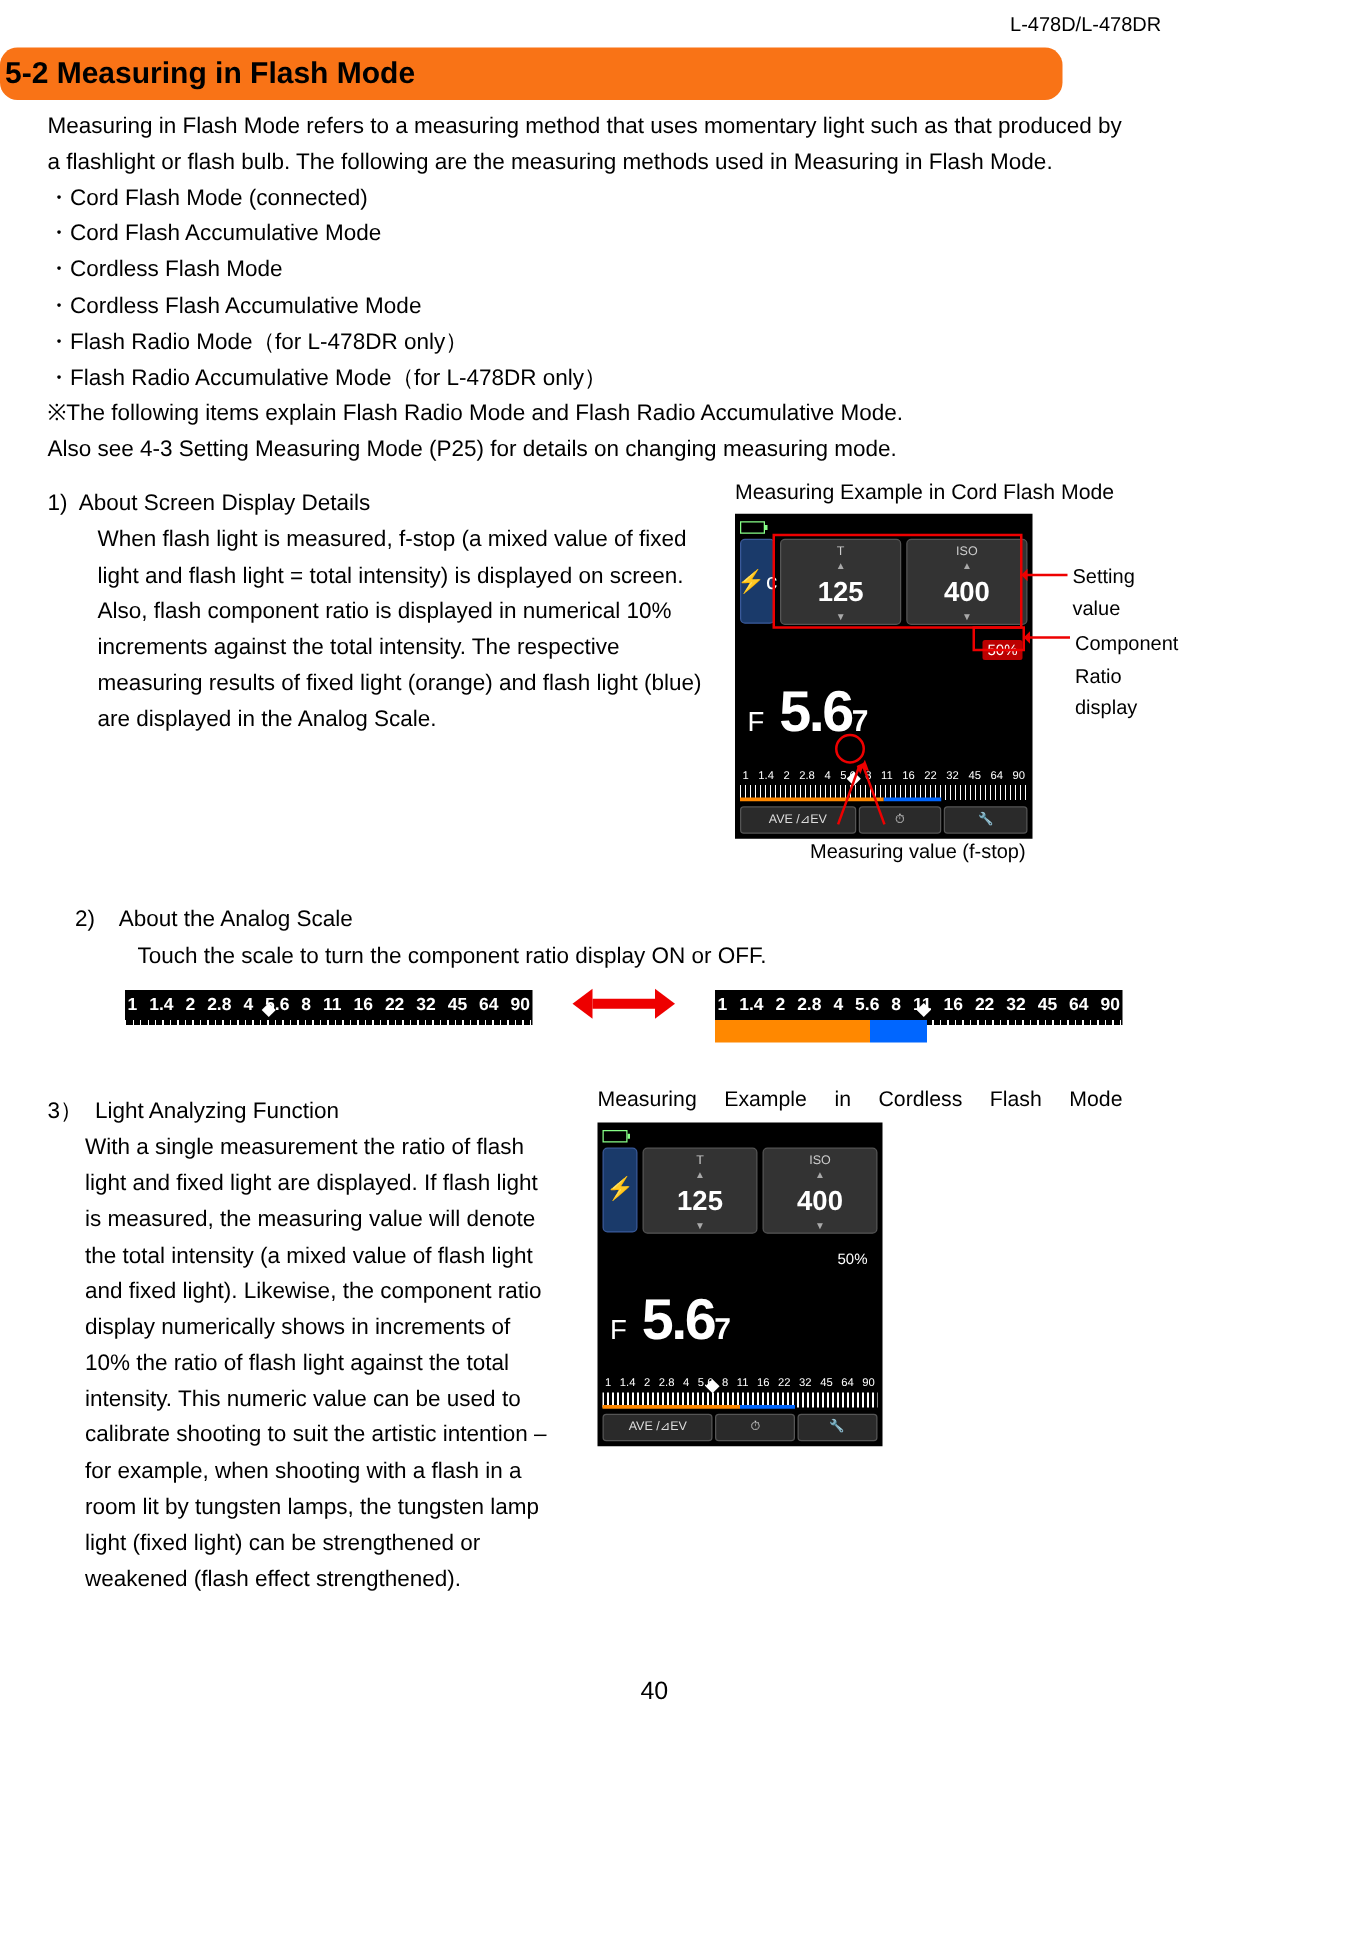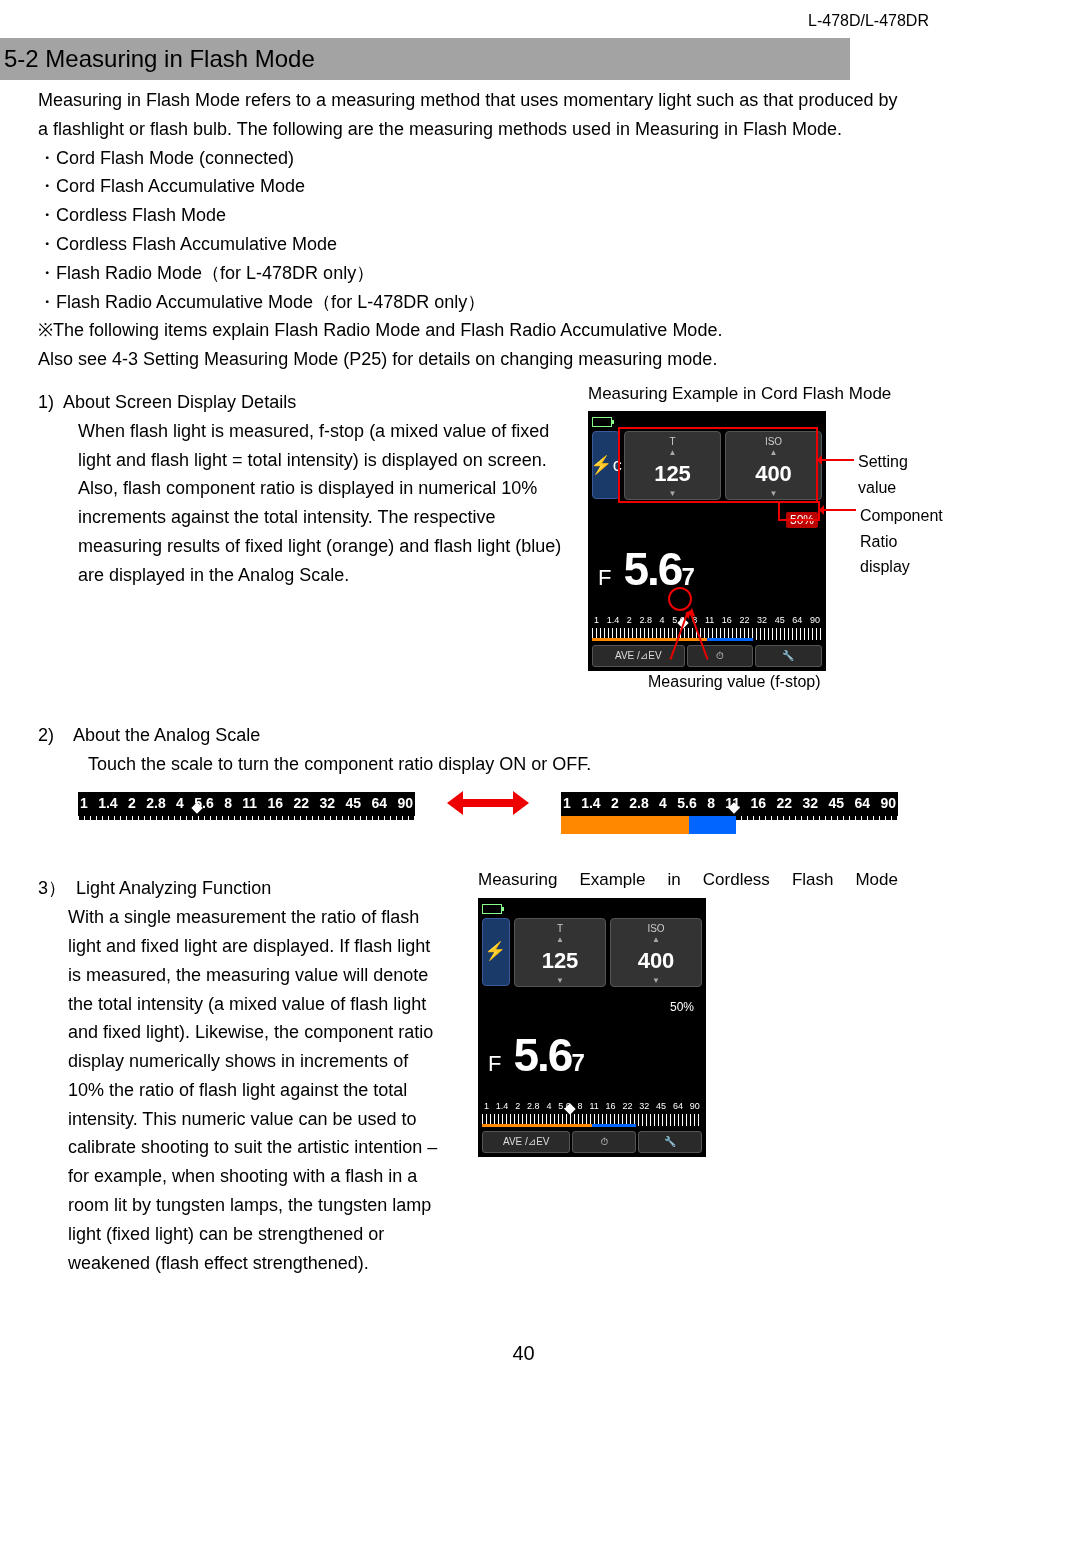--- a/index.html
+++ b/index.html
@@ -15,26 +15,27 @@
     padding: 8px 30px 30px 0px;
     position: relative;
   }
   .top-model {
     text-align: center;
     font-size: 16px;
     margin-left: 690px;
     margin-bottom: 4px;
   }
   .section-heading {
-    background: #a3a3a3;
-    font-weight: normal;
+    background: #f97316;
+    font-weight: bold;
     font-size: 24px;
     padding: 2px 4px;
     width: 842px;
     margin-bottom: 6px;
+    border-radius: 14px;
   }
   .body-indent {
     margin-left: 38px;
     width: 860px;
   }
   .bullet {
     margin-left: 0;
   }
   .sub-heading {
     margin-top: 8px;
@@ -281,21 +282,21 @@
             <div>Ratio display</div>
           </div>
 
           <div class="callout" style="top:258px; left:60px;">Measuring value (f-stop)</div>
           <div class="arrow-line" style="top:200px; left:90px; width:2px; height:50px; transform:rotate(20deg);"></div>
           <div class="arrow-line" style="top:200px; left:110px; width:2px; height:50px; transform:rotate(-20deg);"></div>
         </div>
       </div>
     </div>
 
-    <div style="margin-top:50px;">
+    <div style="margin-top:50px;margin-left:22px;">
       <div class="sub-heading">
         <span>2)</span>&nbsp;&nbsp;&nbsp;
         <span>About the Analog Scale</span>
       </div>
       <div style="margin-left:50px;">Touch the scale to turn the component ratio display ON or OFF.</div>
 
       <div class="section2-scales">
         <div class="scale scale-big" style="background:#000;">
           <div class="scale-nums">
             <span>1</span>

